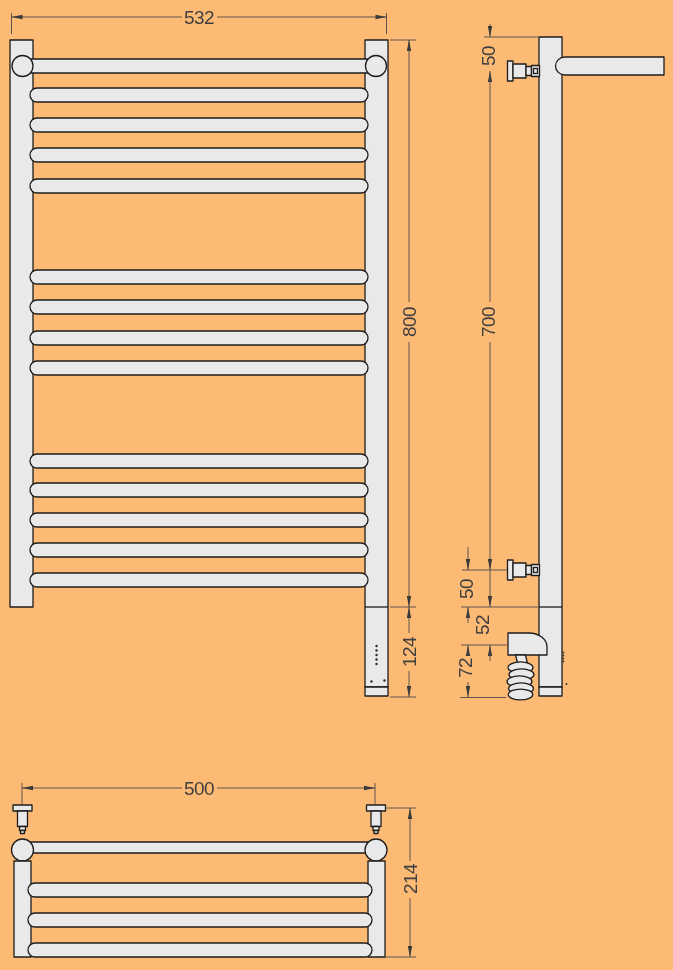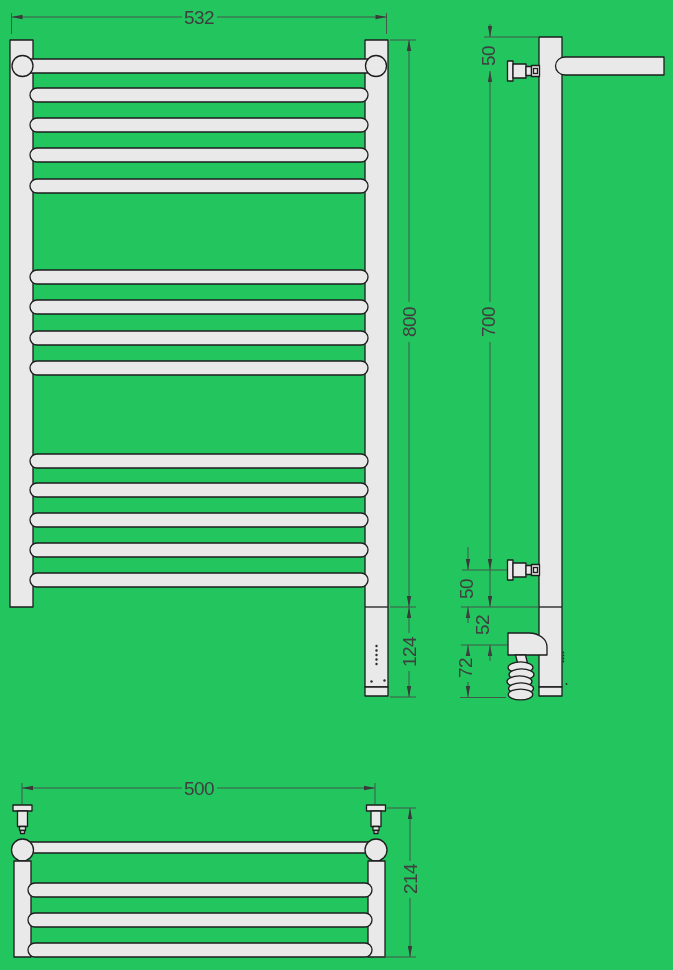--- a/index.html
+++ b/index.html
@@ -1,16 +1,16 @@
 <!DOCTYPE html>
 <html><head>
 <meta charset="utf-8">
 <style>
   html,body{margin:0;padding:0;background:#ffffff;}
-  .stage{width:673px;height:970px;position:relative;background:#22c55e;overflow:hidden;}
+  .stage{width:673px;height:970px;position:relative;background:#fdba74;overflow:hidden;}
   svg{display:block;}
   .shape{fill:#e9e9e9;stroke:#1d1d1d;stroke-width:1.3;stroke-linejoin:round;}
   .edge{stroke:#1d1d1d;stroke-width:1.3;fill:none;}
   .thin{stroke:#4a4a4a;stroke-width:0.9;fill:none;}
   .arrow{fill:#3a3a3a;stroke:none;}
   .dot{fill:#2b2b2b;stroke:none;}
   .dimtext{font-family:"Liberation Sans",sans-serif;font-size:19px;fill:#3f3f3f;
            text-anchor:middle;dominant-baseline:central;letter-spacing:-0.5px;}
 </style>
 </head>

